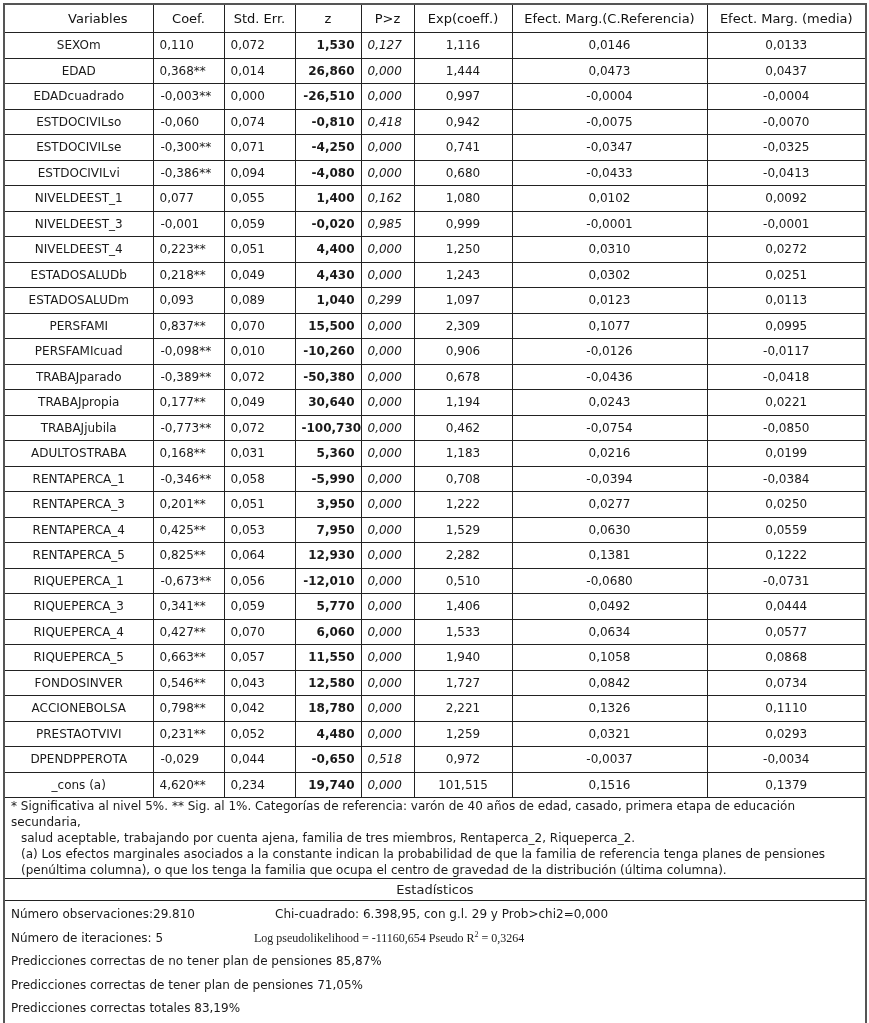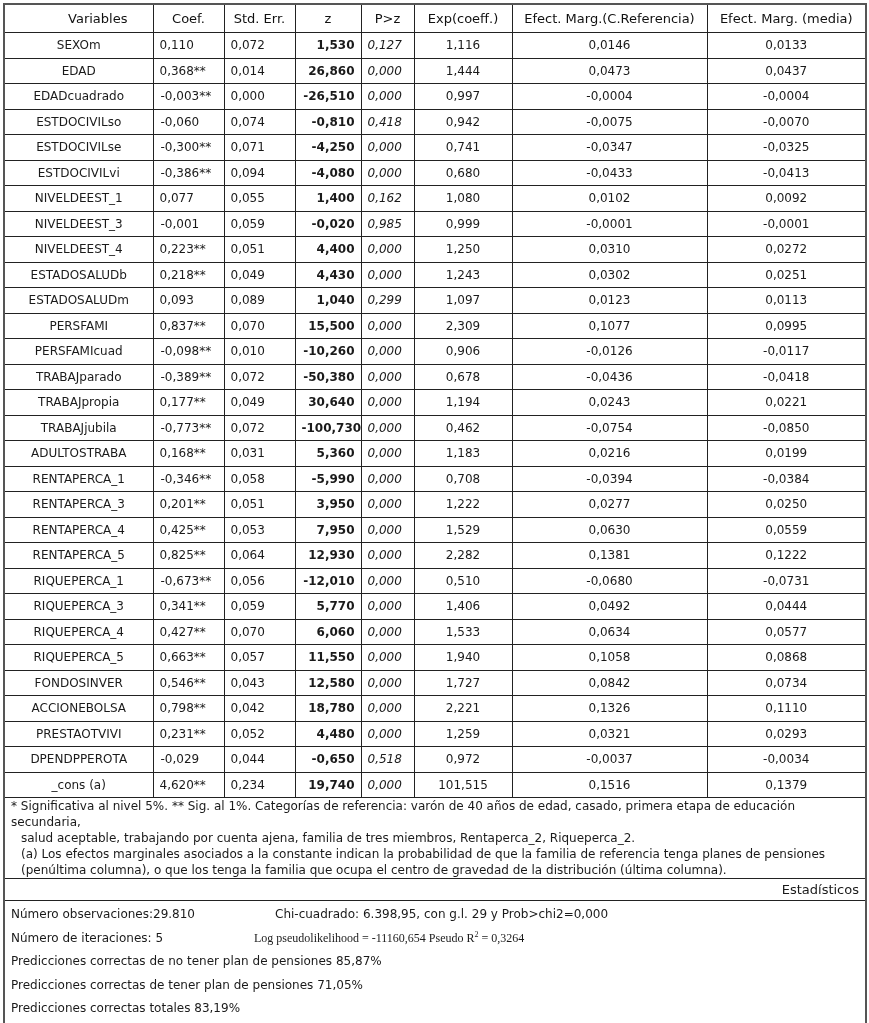--- a/index.html
+++ b/index.html
@@ -14,21 +14,21 @@
   table.reg th.c-var { text-align: center; padding-left: 44px; }
   td.c-var { text-align: center; }
   td.c-coef { text-align: left; padding-left: 12px; }
   td.c-coef.neg { padding-left: 7px; }
   td.c-se { text-align: left; }
   td.c-z { text-align: right; padding-right: 10px; font-weight: bold; }
   td.c-p { text-align: left; padding-left: 6px; font-style: italic; }
   td.c-exp, td.c-m1, td.c-m2 { text-align: center; }
   .notes { font-size: 12px; line-height: 16px; padding: 3px 6px 4px 6px; white-space: normal !important; }
   .notes .ind { padding-left: 10px; display: block; }
-  .stats-title { text-align: right; font-size: 13px; height: 21px !important; }
+  .stats-title { text-align: center; font-size: 13px; height: 21px !important; }
   .stats { font-size: 12px; padding: 2px 6px 4px 6px !important; white-space: normal !important; vertical-align: top; }
   .srow { height: 23.5px; line-height: 23.5px; position: relative; }
   .srow .right { position: absolute; left: 240px; top: 0; margin-left: 24px; }
   .srow .right2 { position: absolute; left: 243px; top: 0; font-family: Liberation Serif, serif; }
   sup { font-size: 8px; line-height: 0; }
 </style>
 </head>
 <body>
 
 <div class="wrap">

